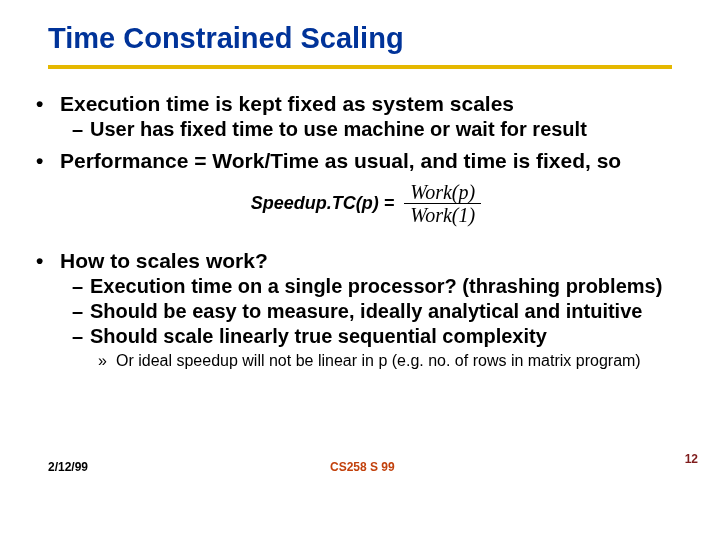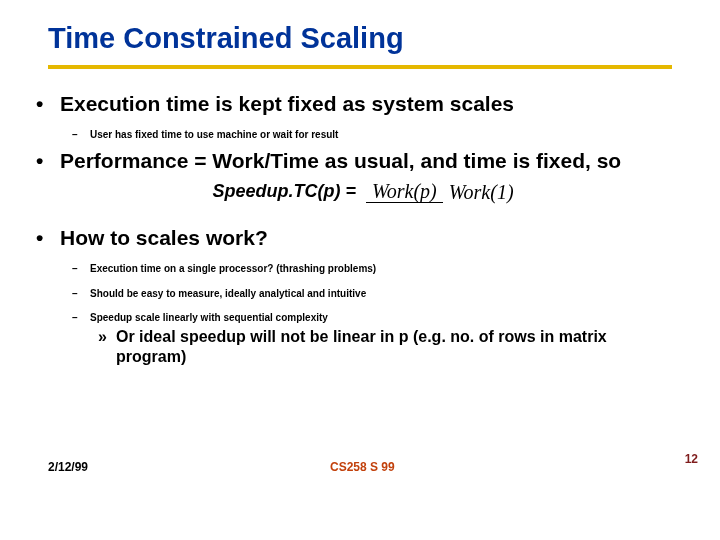--- a/index.html
+++ b/index.html
@@ -38,34 +38,34 @@
     font-weight: bold;
     margin-top: 6px;
   }
   .b1::before {
     content: "•";
     display: inline-block;
     width: 24px;
     margin-left: -24px;
   }
   .b2 {
-    font-size: 10px;
+    font-size: 20px;
     font-weight: bold;
     margin-left: 30px;
-    margin-top: 12px;
+    margin-top: 0;
   }
   .b2::before {
     content: "–";
     display: inline-block;
     width: 18px;
     margin-left: -18px;
   }
   .b3 {
     font-size: 16px;
-    font-weight: bold;
+    font-weight: normal;
     margin-left: 56px;
     margin-top: 2px;
   }
   .b3::before {
     content: "»";
     display: inline-block;
     width: 18px;
     margin-left: -18px;
   }
   .formula-row {
@@ -75,21 +75,21 @@
     margin: 6px 0;
     font-size: 18px;
   }
   .formula-row .lhs {
     font-style: italic;
     font-weight: bold;
     margin-right: 10px;
   }
   .frac {
     display: inline-flex;
-    flex-direction: row;
+    flex-direction: column;
     align-items: center;
     font-family: "Times New Roman", Times, serif;
     font-style: italic;
     font-size: 20px;
     line-height: 1.1;
   }
   .frac .num { border-bottom: 1px solid #000; padding: 0 6px; }
   .frac .den { padding: 0 6px; }
   .footer {
     position: absolute;
@@ -125,21 +125,21 @@
         <span class="num">Work(p)</span>
         <span class="den">Work(1)</span>
       </span>
     </div>
 
     <div class="spacer-sm"></div>
 
     <div class="b1">How to scales work?</div>
     <div class="b2">Execution time on a single processor?  (thrashing problems)</div>
     <div class="b2">Should be easy to measure, ideally analytical and intuitive</div>
-    <div class="b2">Speedup scale linearly with sequential complexity</div>
+    <div class="b2">Should scale linearly true sequential complexity</div>
     <div class="b3">Or ideal speedup will not be linear in p (e.g. no. of rows in matrix program)</div>
 
   </div>
 
   <div class="footer">
     <span class="date">2/12/99</span>
     <span class="course">CS258 S 99</span>
     <span class="page">12</span>
   </div>
 

